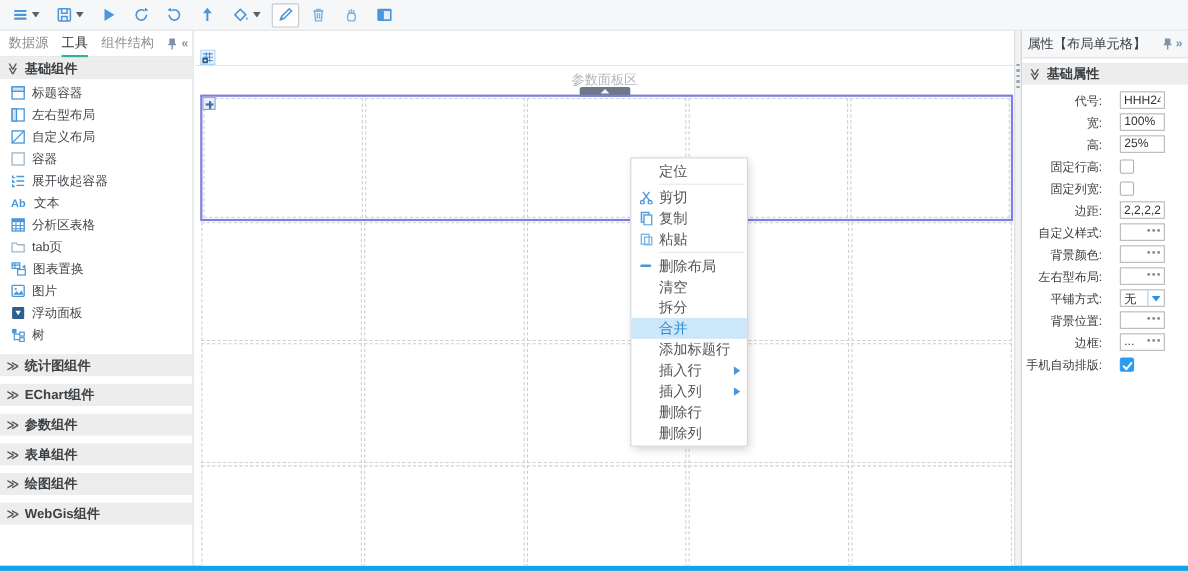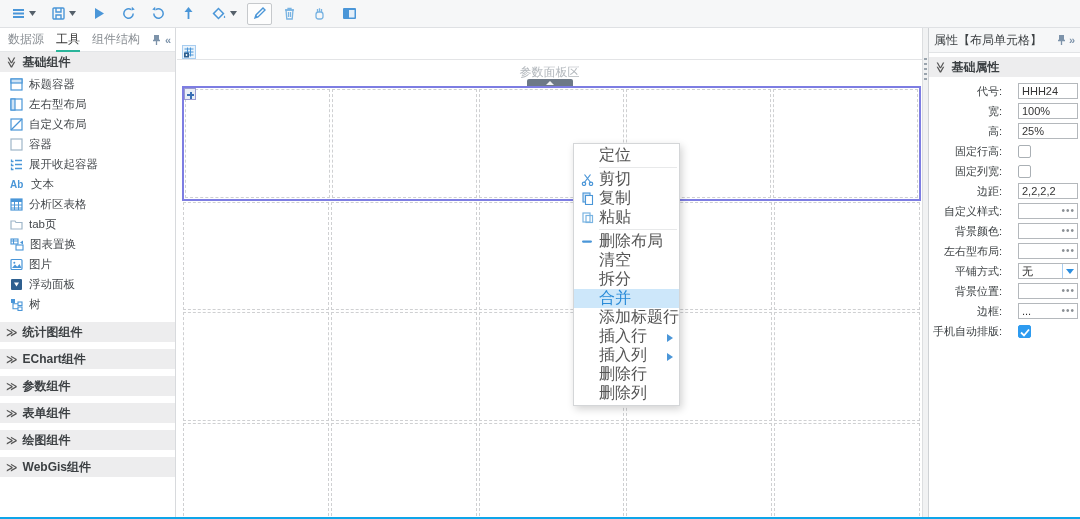--- a/index.html
+++ b/index.html
@@ -1,18 +1,18 @@
 <!DOCTYPE html>
 <html><head>
 <meta charset="utf-8">
 <style>
   html,body{margin:0;padding:0;background:#e9eaec;}
   .app{position:relative;width:1080px;height:519px;background:#fff;overflow:hidden;
        font-family:"Liberation Sans","DejaVu Sans",sans-serif;color:#333;
-       border-bottom:2px solid #0ea5e9;box-sizing:border-box;}
+       border-bottom:5px solid #0ea5e9;box-sizing:border-box;}
   .app *{box-sizing:border-box;}
 
   
   .toolbar{position:absolute;left:0;top:0;width:1080px;height:28px;background:#f6f7f8;
            border-bottom:1px solid #dfe1e4;display:flex;align-items:center;padding-left:6px;}
   .tbtn{display:flex;align-items:center;height:22px;padding:2px 4px;margin-right:5px;border:1px solid transparent;border-radius:2px;}
   .tbtn.active{border-color:#c6c9cc;background:#fdfdfd;}
   .tbtn svg{display:block;}
   .caret{margin-left:3px;display:block;}
 
@@ -62,39 +62,39 @@
   .splitter .dots{position:absolute;left:1px;top:30px;width:3px;height:22px;
                   background:repeating-linear-gradient(#9aa4ad 0 2px,transparent 2px 5px);}
 
   
   .props{position:absolute;left:929px;top:28px;width:151px;height:491px;background:#fff;overflow:hidden;}
   .props-header{height:25px;display:flex;align-items:center;padding:0 5px;font-size:12px;color:#3c4043;
                 border-bottom:1px solid #e2e4e6;background:#f6f7f8;}
   .props-header .ptitle{white-space:nowrap;}
   .props-header .ptools{margin-left:auto;display:flex;align-items:center;gap:3px;color:#7d93aa;}
   .props .section-bar{margin-top:4px;}
-  .fields{padding:4px 2px 0 0;}
+  .fields{padding:4px 21px 0 0;}
   .field{height:20px;display:flex;align-items:center;}
   .flabel{width:76px;text-align:right;font-size:11px;color:#3c4043;padding-right:3px;white-space:nowrap;flex:0 0 auto;}
   .fctrl{flex:1;display:flex;align-items:center;position:relative;margin-left:13px;}
   .tinput{width:100%;height:16px;border:1px solid #b4b8bc;background:#fff;font-size:11px;
           font-family:inherit;color:#333;padding:0 3px;}
   .ellipsis-dots{position:absolute;right:3px;top:1px;font-size:10px;color:#8a8f94;letter-spacing:1px;pointer-events:none;line-height:14px;}
   .selectbox{width:100%;height:16px;border:1px solid #b4b8bc;background:#fff;display:flex;align-items:center;}
   .selectbox .sval{flex:1;font-size:11px;padding-left:3px;color:#333;}
   .selectbox .sbtn{width:15px;height:14px;border-left:1px solid #a8cdf0;display:flex;align-items:center;justify-content:center;}
   .selectbox .sbtn:after{content:"";border-left:4px solid transparent;border-right:4px solid transparent;border-top:5px solid #2d8fe0;}
   .checkbox{width:13px;height:13px;border:1px solid #aab0b5;background:#fff;border-radius:2px;position:relative;}
   .checkbox.checked{background:#2d9bf0;border-color:#2d9bf0;}
   .checkbox.checked svg{position:absolute;left:1px;top:2px;}
 
   
   .context-menu{position:absolute;left:573px;top:143px;width:107px;background:#fff;
                 border:1px solid #d4d6d8;box-shadow:2px 3px 8px rgba(0,0,0,.18);padding:2px 0;z-index:20;}
-  .menu-item{height:19px;display:flex;align-items:center;padding:0 0 0 7px;font-size:16px;color:#555;cursor:pointer;}
+  .menu-item{height:19px;display:flex;align-items:center;padding:0 0 0 7px;font-size:13px;color:#555;cursor:pointer;}
   .menu-item .mi-icon{width:18px;display:flex;align-items:center;}
   .menu-item .mi-label{white-space:nowrap;}
   .menu-item.highlight{background:#cde7fa;color:#2a8bd8;}
   .menu-item .sub-arrow{margin-left:auto;margin-right:6px;}
   .menu-sep{height:1px;background:#e8e9ea;margin:2px 2px 2px 25px;}
 
   .pinicon,.chevicon{display:flex;align-items:center;}
   .chevtxt{font-size:11px;color:#7d93aa;font-weight:bold;}
 </style>
 </head>

